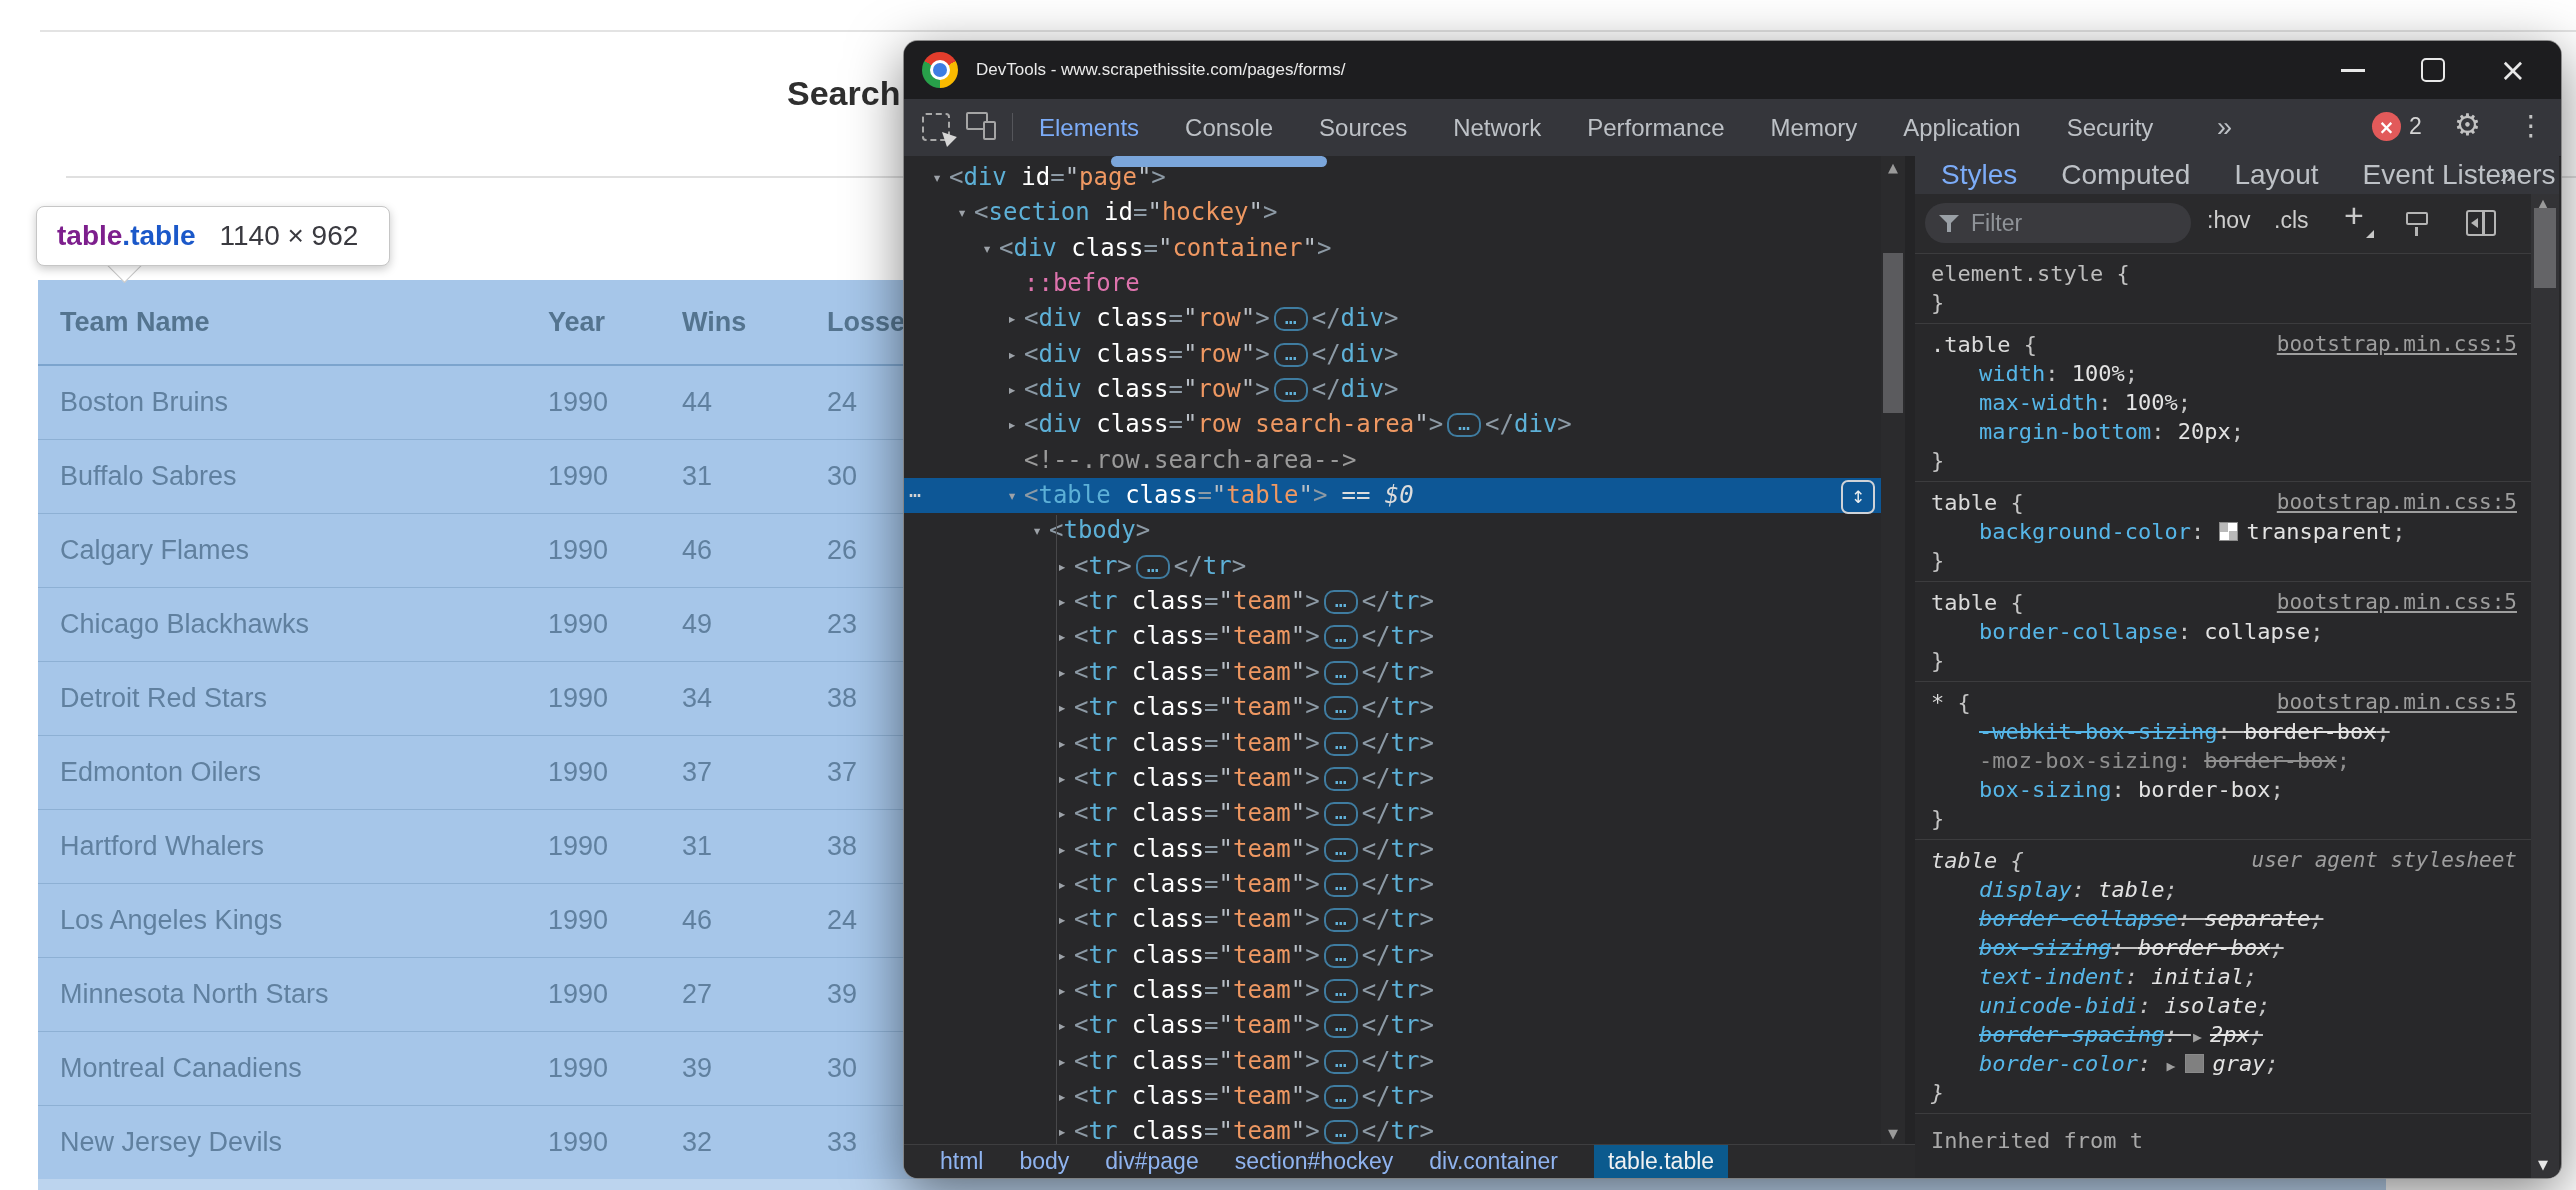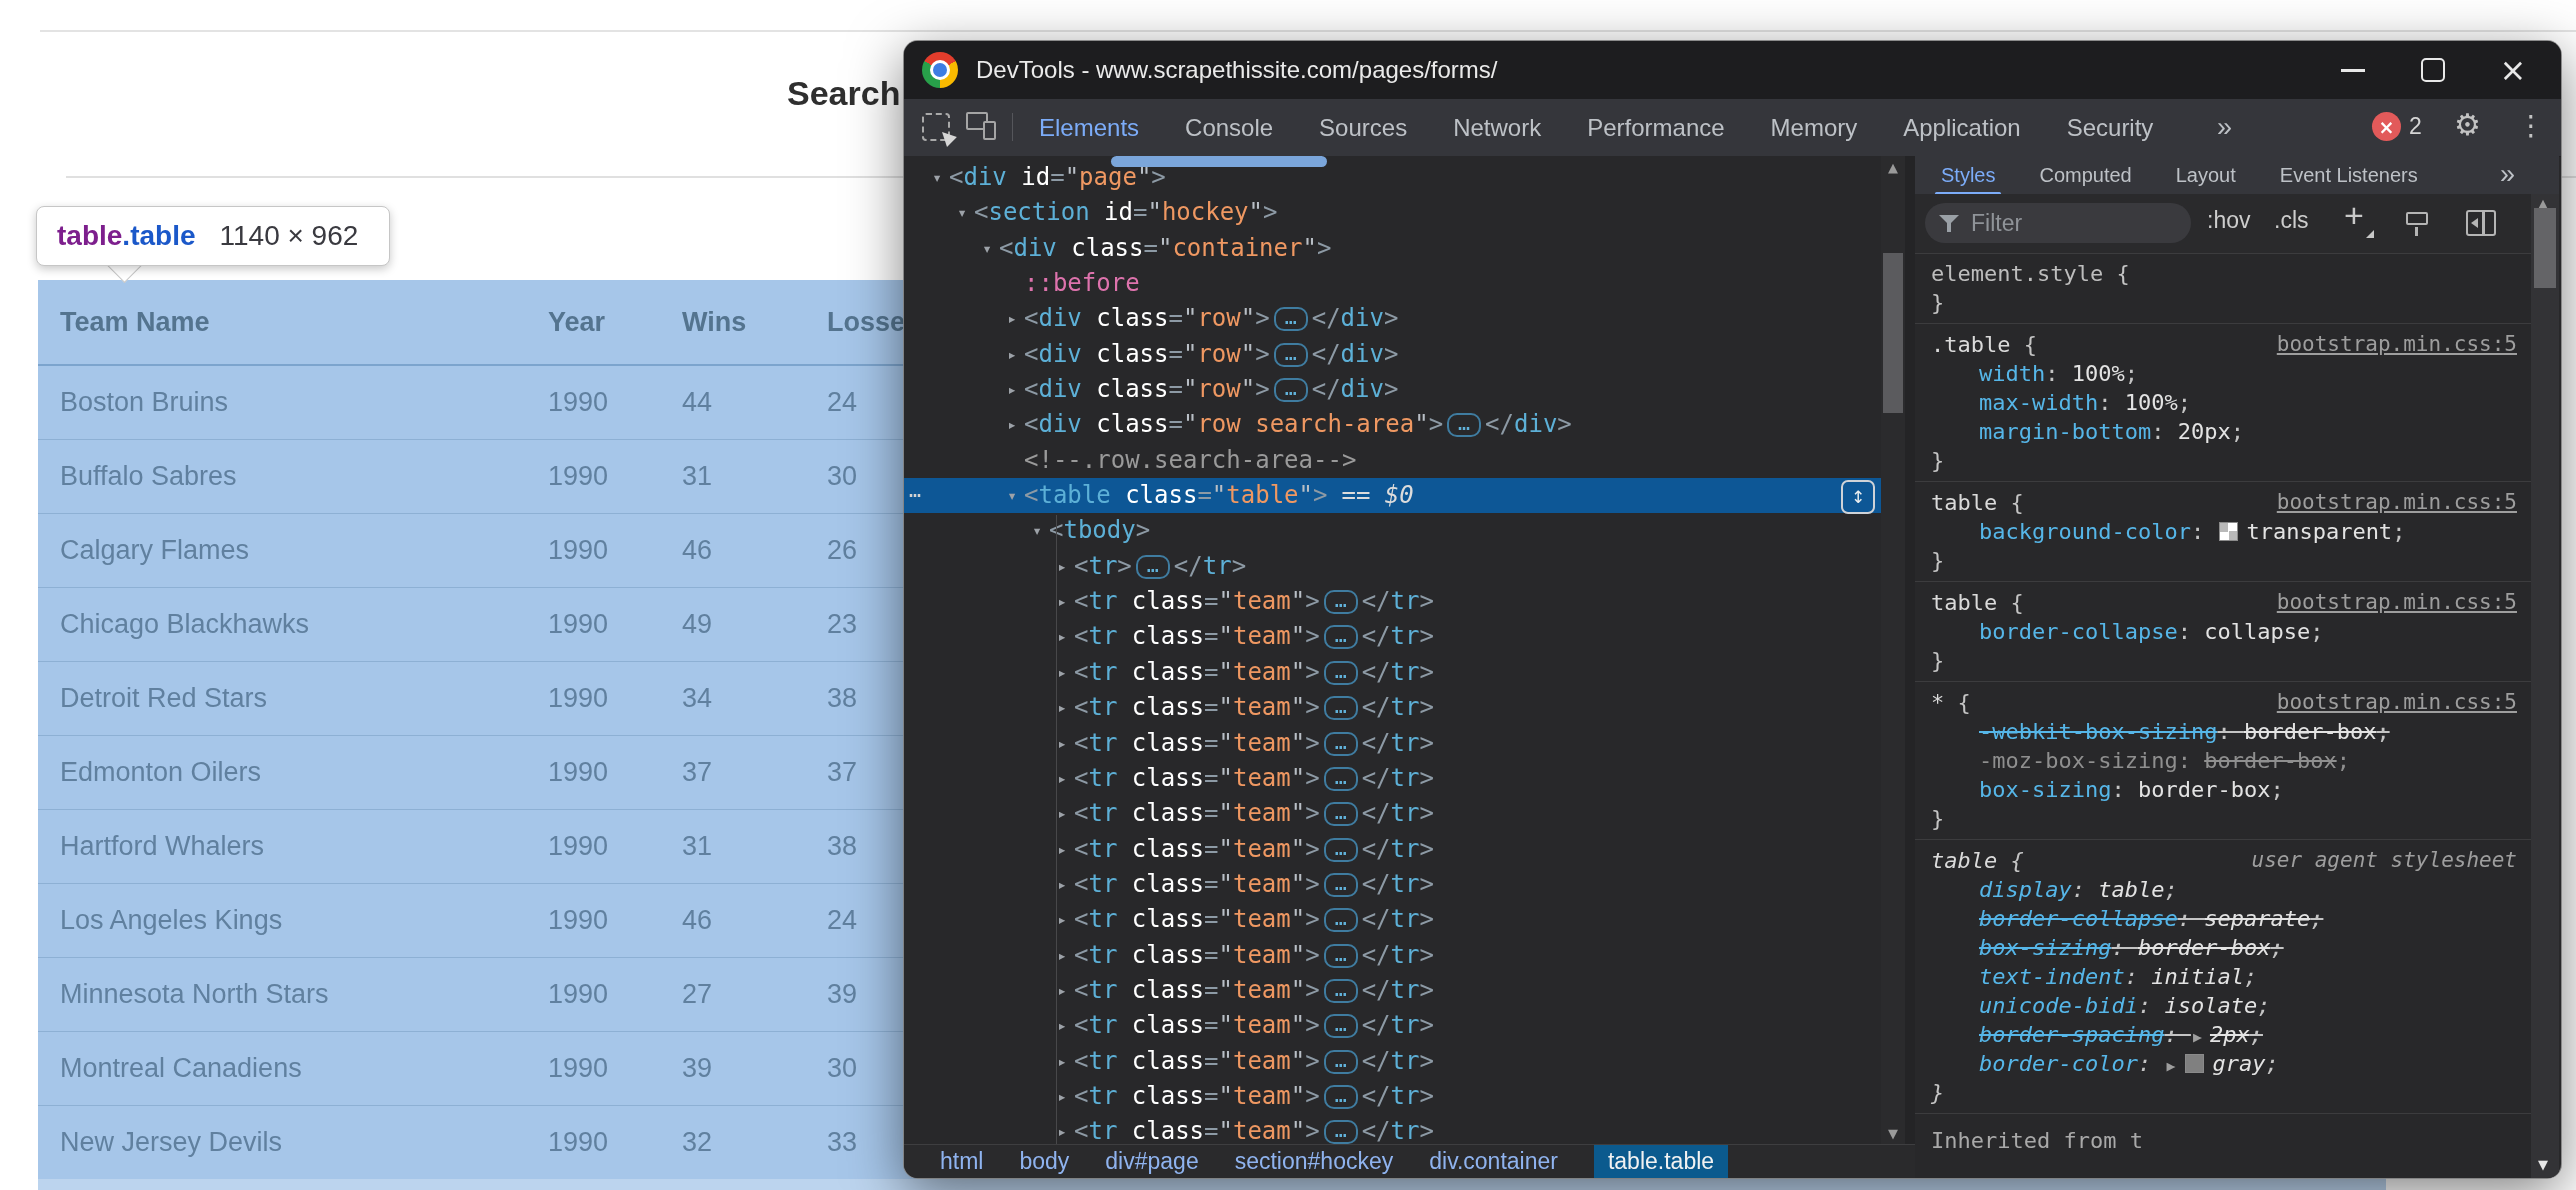--- a/index.html
+++ b/index.html
@@ -33,21 +33,21 @@
   
   .devtools{position:absolute;left:904px;top:41px;width:1657px;height:1137px;border-radius:14px;
     background:#28282a;overflow:hidden;z-index:10;
     box-shadow:0 0 0 1px rgba(130,130,130,.9), 0 14px 55px rgba(0,0,0,.5);}
 
   .dt-titlebar{position:absolute;left:0;top:0;right:0;height:58px;background:#1d1d1f;display:flex;align-items:center;}
   .chrome-logo{position:relative;width:36px;height:36px;margin-left:18px;border-radius:50%;
     background:conic-gradient(from 60deg,#f9ba00 0 120deg,#28a04a 120deg 240deg,#e33d2c 240deg 360deg);}
   .chrome-logo .cl-white{position:absolute;left:8px;top:8px;width:20px;height:20px;border-radius:50%;background:#fff;}
   .chrome-logo .cl-blue{position:absolute;left:11px;top:11px;width:14px;height:14px;border-radius:50%;background:#3e7de2;}
-  .dt-title{margin-left:18px;font-size:24px;color:#eaeaea;white-space:nowrap;}
+  .dt-title{margin-left:18px;font-size:17px;color:#eaeaea;white-space:nowrap;}
   .win-controls{position:absolute;right:8px;top:0;height:58px;display:flex;}
   .win-btn{width:80px;height:58px;display:flex;align-items:center;justify-content:center;color:#e8e8e8;}
   .wb-min{width:24px;height:3px;background:#e8e8e8;}
   .wb-max{width:20px;height:20px;border:2.5px solid #e8e8e8;border-radius:5px;}
   .wb-close{font-size:32px;font-family:"DejaVu Sans",sans-serif;line-height:1;}
 
   .dt-toolbar{position:absolute;left:0;top:58px;right:0;height:57px;background:#35363b;border-bottom:1px solid #202023;}
   .insp-icon{position:absolute;left:18px;top:14px;width:24px;height:24px;border:2.5px dashed #a9a9a9;border-radius:4px;}
   .insp-icon .cursor{position:absolute;right:-6px;bottom:-5px;width:0;height:0;
     border-left:14px solid #d6d6d6;border-top:7px solid transparent;border-bottom:7px solid transparent;
@@ -94,21 +94,21 @@
   
   .breadcrumb{position:absolute;left:0;bottom:0;width:1011px;height:33px;background:#2a2a2c;border-top:1px solid #3e3e40;
     display:flex;align-items:center;}
   .bc-item{font-size:23px;color:#8fb3ef;margin-left:36px;white-space:nowrap;}
   .bc-item.selected{background:#0b5a8e;color:#f2f2f2;height:33px;display:flex;align-items:center;padding:0 14px;}
 
   
   .styles-panel{position:absolute;left:1011px;top:115px;right:2px;bottom:0;background:#28282a;overflow:hidden;}
   .sp-tabs{position:absolute;left:0;top:0;right:0;height:38px;background:#35363b;display:flex;align-items:center;
     gap:44px;padding-left:26px;border-bottom:1px solid #202023;}
-  .sp-tab{font-size:20px;color:#bdc1c6;position:relative;white-space:nowrap;}
+  .sp-tab{font-size:28px;color:#bdc1c6;position:relative;white-space:nowrap;}
   .sp-tab.active{color:#7cacf8;}
   .sp-tab.active::after{content:"";position:absolute;left:-6px;right:-6px;bottom:-8px;height:3px;background:#7cacf8;border-radius:2px;}
   .sp-more{position:absolute;right:44px;top:3px;font-size:27px;color:#bdc1c6;}
   .sp-toolbar{position:absolute;left:0;top:38px;right:28px;height:59px;background:#2a2a2c;border-bottom:1px solid #3c3c3e;}
   .filter-pill{position:absolute;left:10px;top:9px;width:252px;height:40px;border-radius:20px;background:#3a3a3e;
     display:flex;align-items:center;padding-left:14px;gap:12px;}
   .funnel{position:relative;width:20px;height:20px;}
   .funnel .cone{position:absolute;left:0;top:2px;width:0;height:0;border-left:10px solid transparent;
     border-right:10px solid transparent;border-top:10px solid #9aa0a6;}
   .funnel .stem{position:absolute;left:8px;top:10px;width:4px;height:9px;background:#9aa0a6;}

